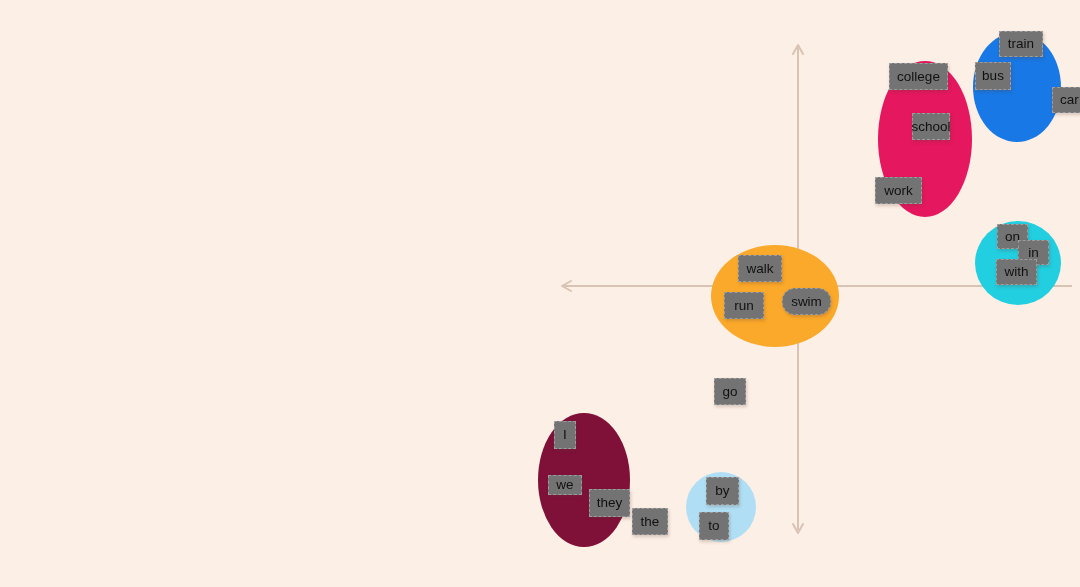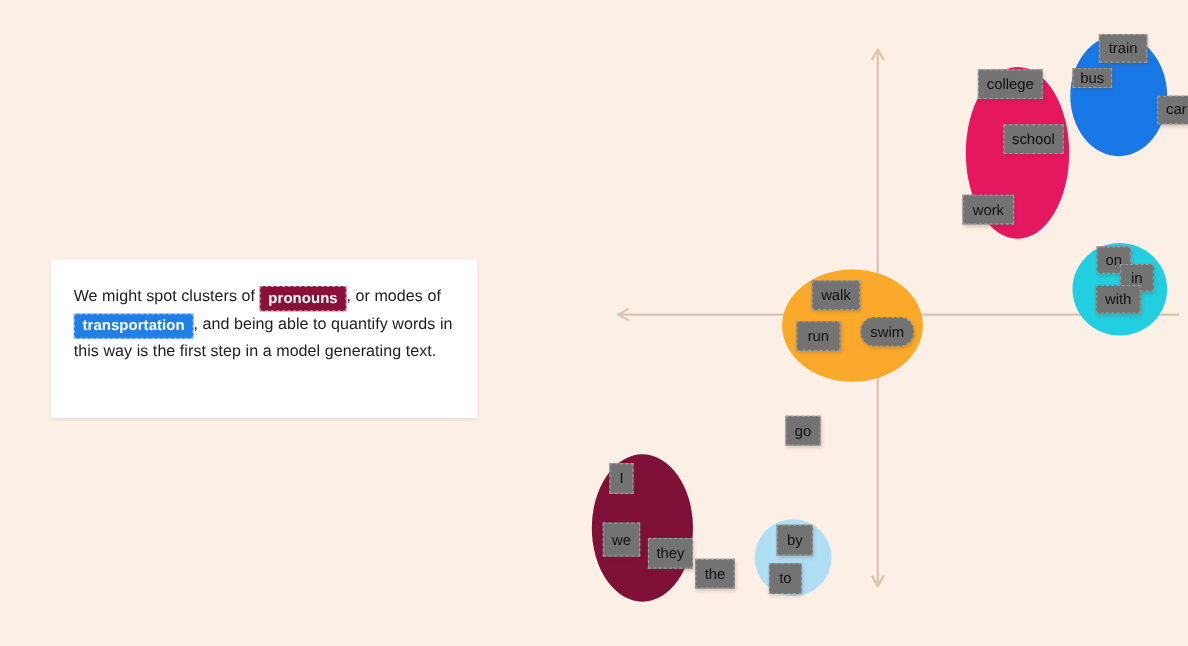--- a/index.html
+++ b/index.html
@@ -91,56 +91,51 @@
     box-shadow: 1px 2px 3px rgba(90,60,50,0.22);
     box-sizing: border-box;
     white-space: nowrap;
   }
 </style>
 </head>
 <body>
 
 <div id="stage">
 
-  <div class="text-card">
-    <div class="text-card-inner">
-      <span>We might spot clusters of </span><span class="hl hl-pronouns">pronouns</span><span>, or modes of </span><span class="hl hl-transportation">transportation</span><span>, and being able to quantify words in this way is the first step in a model generating text.</span>
-    </div>
-  </div>
 
   <svg class="axis-layer" width="1080" height="587" viewBox="0 0 1080 587">
 
     <line x1="798" y1="47" x2="798" y2="530" stroke="#d9c3b4" stroke-width="2"></line>
     <polyline points="793,54 798,45 803,54" fill="none" stroke="#d9c3b4" stroke-width="2" stroke-linecap="round" stroke-linejoin="round"></polyline>
     <polyline points="793,524 798,533 803,524" fill="none" stroke="#d9c3b4" stroke-width="2" stroke-linecap="round" stroke-linejoin="round"></polyline>
 
     <line x1="564" y1="286" x2="1072" y2="286" stroke="#d9c3b4" stroke-width="2"></line>
     <polyline points="571,281 562,286 571,291" fill="none" stroke="#d9c3b4" stroke-width="2" stroke-linecap="round" stroke-linejoin="round"></polyline>
   </svg>
 
   <div class="cluster c-pink" style="left:878px; top:61px;  width:94px;  height:156px;"></div>
   <div class="cluster c-blue" style="left:973px; top:32px;  width:88px;  height:110px;"></div>
   <div class="cluster c-cyan" style="left:975px; top:221px; width:86px;  height:84px;"></div>
   <div class="cluster c-orange" style="left:711px; top:245px; width:128px; height:102px;"></div>
   <div class="cluster c-maroon" style="left:538px; top:413px; width:92px;  height:134px;"></div>
   <div class="cluster c-lightblue" style="left:686px; top:472px; width:70px;  height:70px;"></div>
 
   <div class="word" style="left:999px;  top:31px;  width:44px; height:26px;">train</div>
-  <div class="word" style="left:975px;  top:62px;  width:36px; height:18px;">bus</div>
+  <div class="word" style="left:975px;  top:62px;  width:36px; height:28px;">bus</div>
   <div class="word" style="left:1016px; top:87px;  width:35px; height:26px;margin-left:36px;">car</div>
   <div class="word" style="left:889px;  top:63px;  width:59px; height:27px;">college</div>
-  <div class="word" style="left:912px;  top:113px; width:55px; height:27px;">school</div>
+  <div class="word" style="left:912px;  top:113px; width:38px; height:27px;">school</div>
   <div class="word" style="left:875px;  top:177px; width:47px; height:27px;">work</div>
   <div class="word" style="left:997px;  top:224px; width:31px; height:25px;">on</div>
   <div class="word" style="left:1018px; top:240px; width:31px; height:25px;">in</div>
   <div class="word" style="left:996px;  top:259px; width:41px; height:26px;">with</div>
   <div class="word" style="left:738px;  top:255px; width:44px; height:27px;">walk</div>
   <div class="word" style="left:782px;  top:288px; width:49px; height:27px;border-radius:13px;">swim</div>
   <div class="word" style="left:724px;  top:292px; width:40px; height:27px;">run</div>
   <div class="word" style="left:714px;  top:378px; width:32px; height:27px;">go</div>
   <div class="word" style="left:554px;  top:421px; width:22px; height:28px;">I</div>
-  <div class="word" style="left:548px;  top:475px; width:34px; height:31px;">we</div>
+  <div class="word" style="left:548px;  top:475px; width:34px; height:20px;">we</div>
   <div class="word" style="left:589px;  top:489px; width:41px; height:28px;">they</div>
   <div class="word" style="left:632px;  top:508px; width:36px; height:27px;">the</div>
   <div class="word" style="left:706px;  top:477px; width:33px; height:28px;">by</div>
   <div class="word" style="left:699px;  top:512px; width:30px; height:28px;">to</div>
 
 </div>
 
 </body></html>

